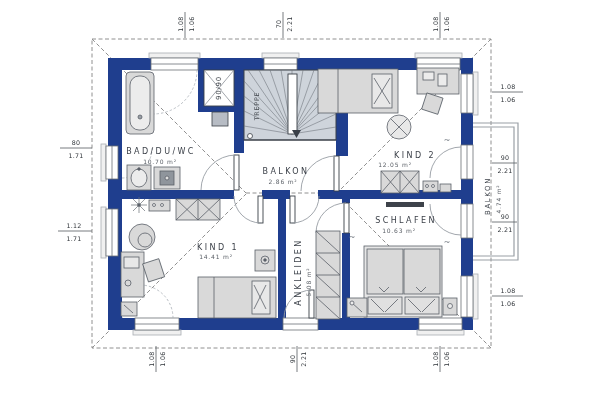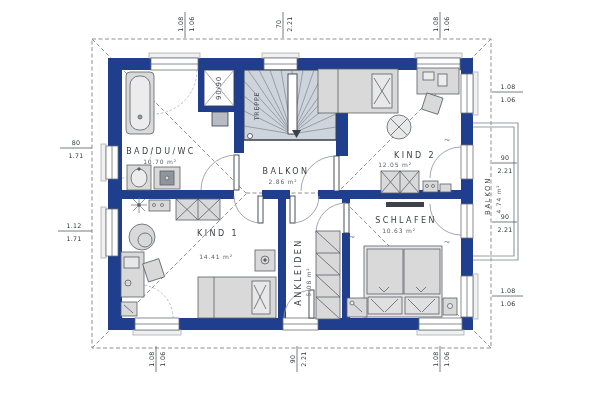--- a/index.html
+++ b/index.html
@@ -326,21 +326,21 @@
 </svg>
 
 <div class="lbl room-name" style="left:161px;top:151px">BAD/DU/WC</div>
 <div class="lbl room-area" style="left:160px;top:161px">10.70 m²</div>
 <div class="lbl room-name" style="left:286px;top:171px">BALKON</div>
 <div class="lbl room-area" style="left:283px;top:181px">2.86 m²</div>
 <div class="lbl room-name" style="left:415px;top:155px">KIND 2</div>
 <div class="lbl room-area" style="left:395px;top:164px">12.05 m²</div>
 <div class="lbl room-name" style="left:406px;top:220px">SCHLAFEN</div>
 <div class="lbl room-area" style="left:399px;top:230px">10.63 m²</div>
-<div class="lbl room-name" style="left:218px;top:233px">KIND 1</div>
+<div class="lbl room-name" style="left:218px;top:247px">KIND 1</div>
 <div class="lbl room-area" style="left:216px;top:256px">14.41 m²</div>
 <div class="lbl room-name rot" style="left:298px;top:272px">ANKLEIDEN</div>
 <div class="lbl room-area rot" style="left:308px;top:282px">5.08 m²</div>
 <div class="lbl room-name rot" style="left:488px;top:196px;font-size:7px;letter-spacing:1.6px">BALKON</div>
 <div class="lbl room-area rot" style="left:498px;top:199px">4.74 m²</div>
 <div class="lbl small-note rot" style="left:256px;top:106px">TREPPE</div>
 <div class="lbl small-note rot" style="left:219px;top:88px;font-size:7px">90/90</div>
 
 <div class="lbl tilde" style="left:447px;top:140px">~</div>
 <div class="lbl tilde" style="left:447px;top:242px">~</div>

